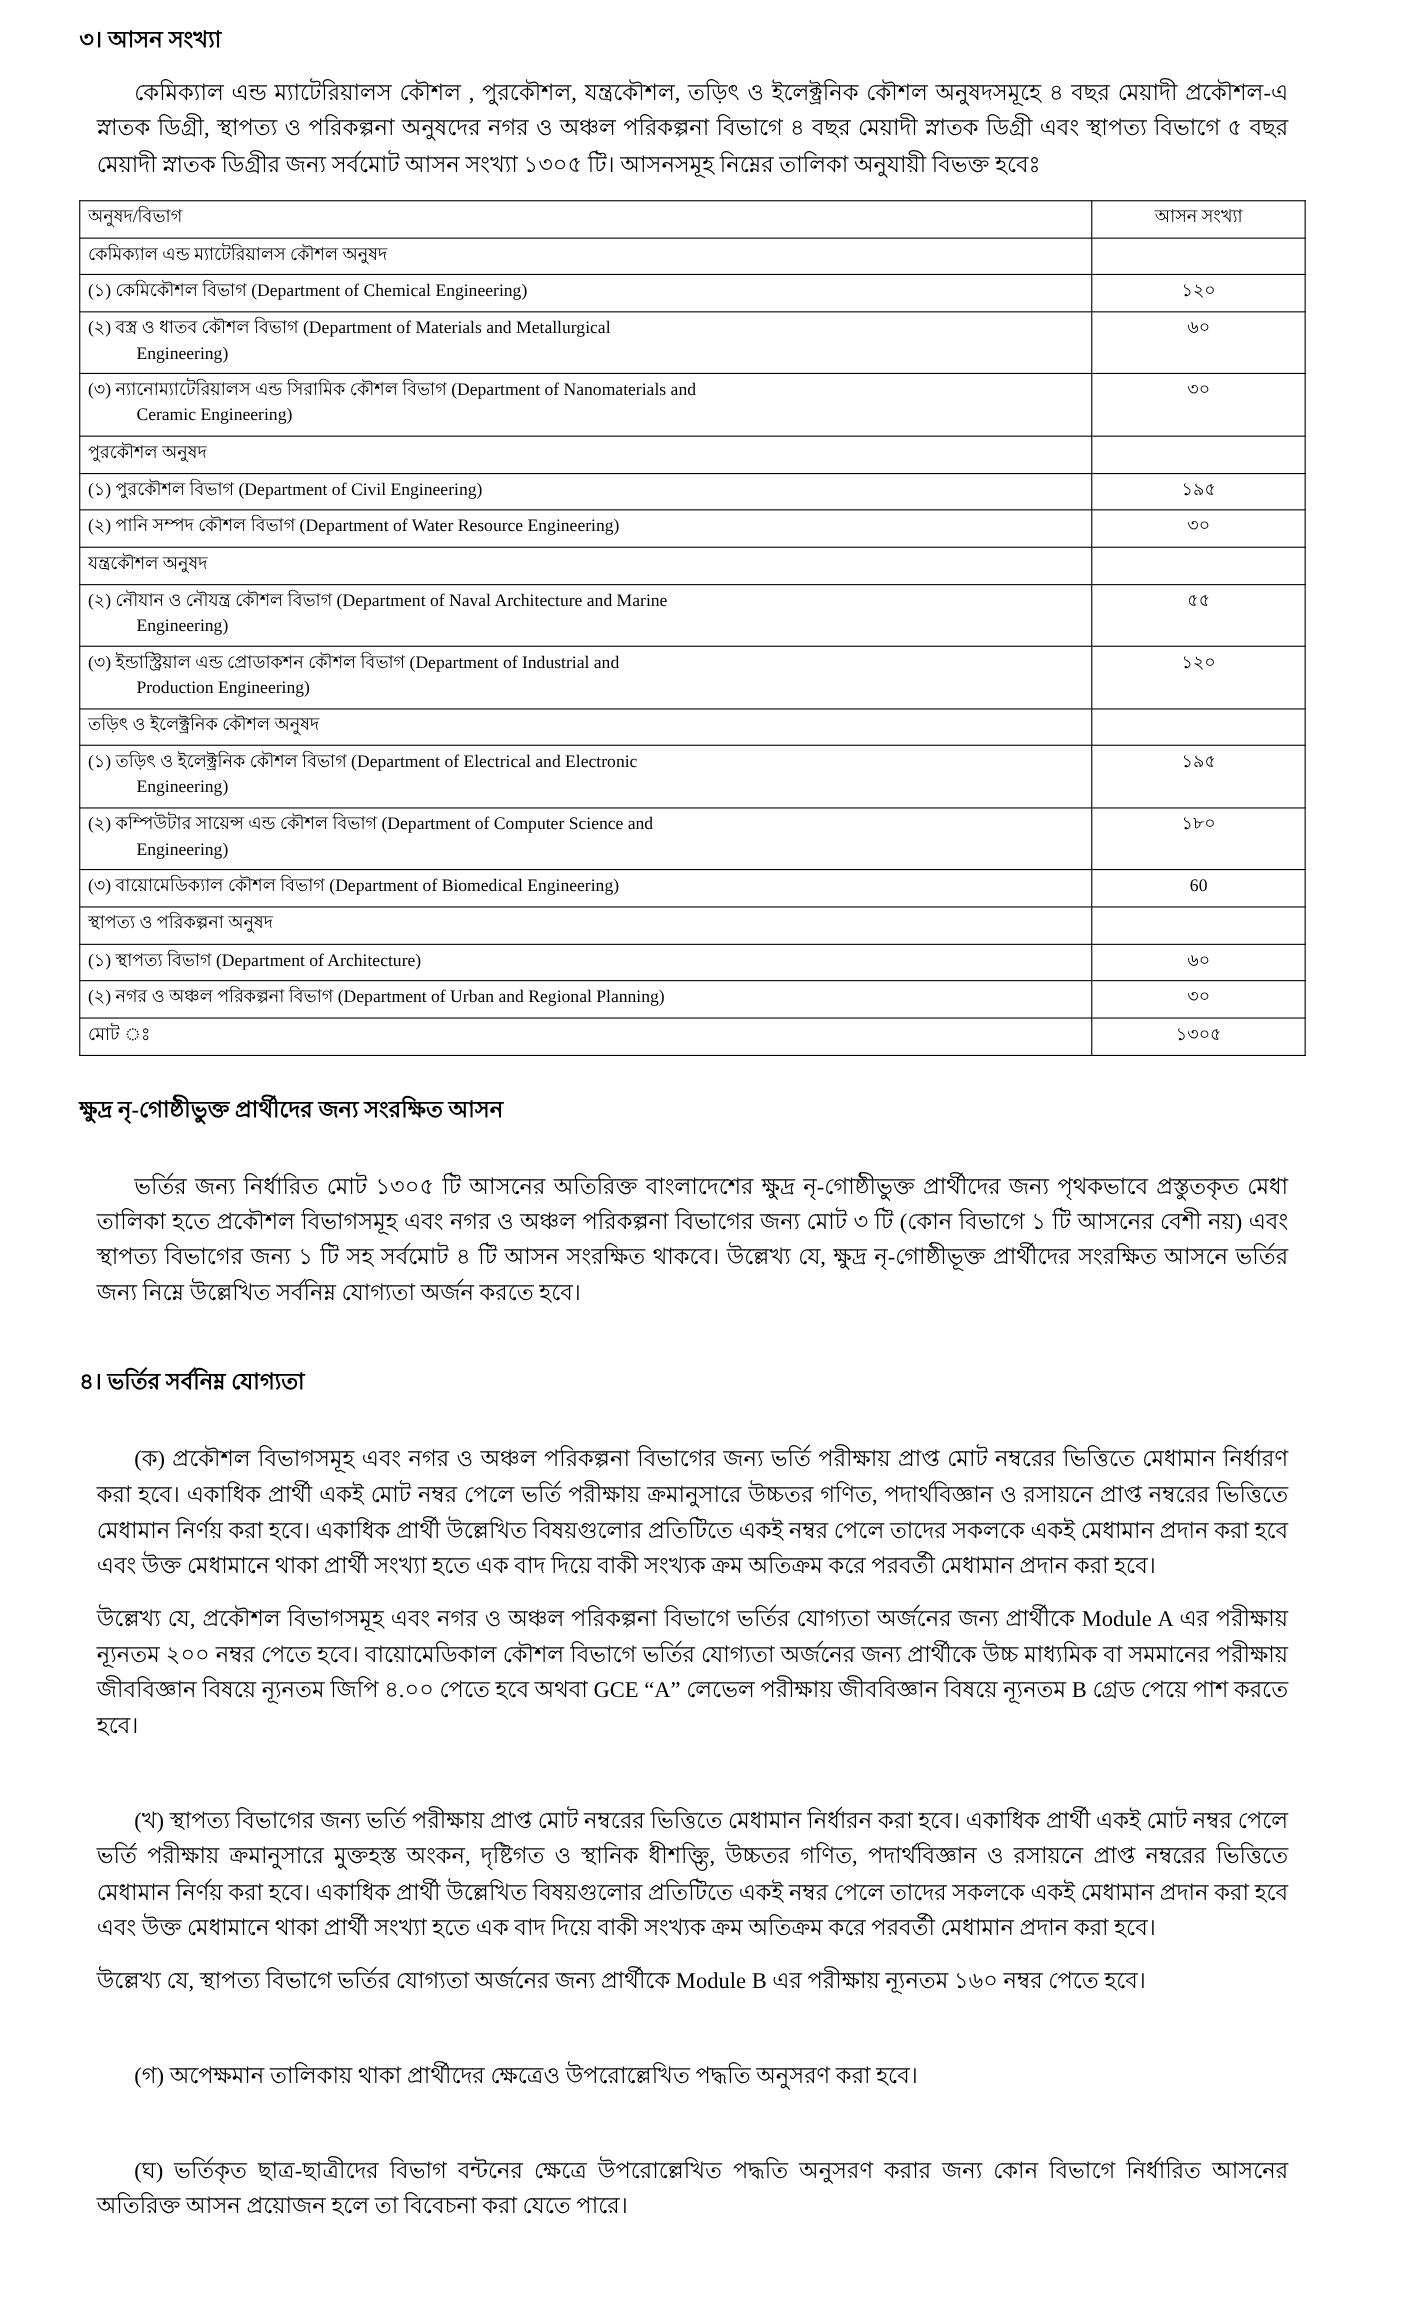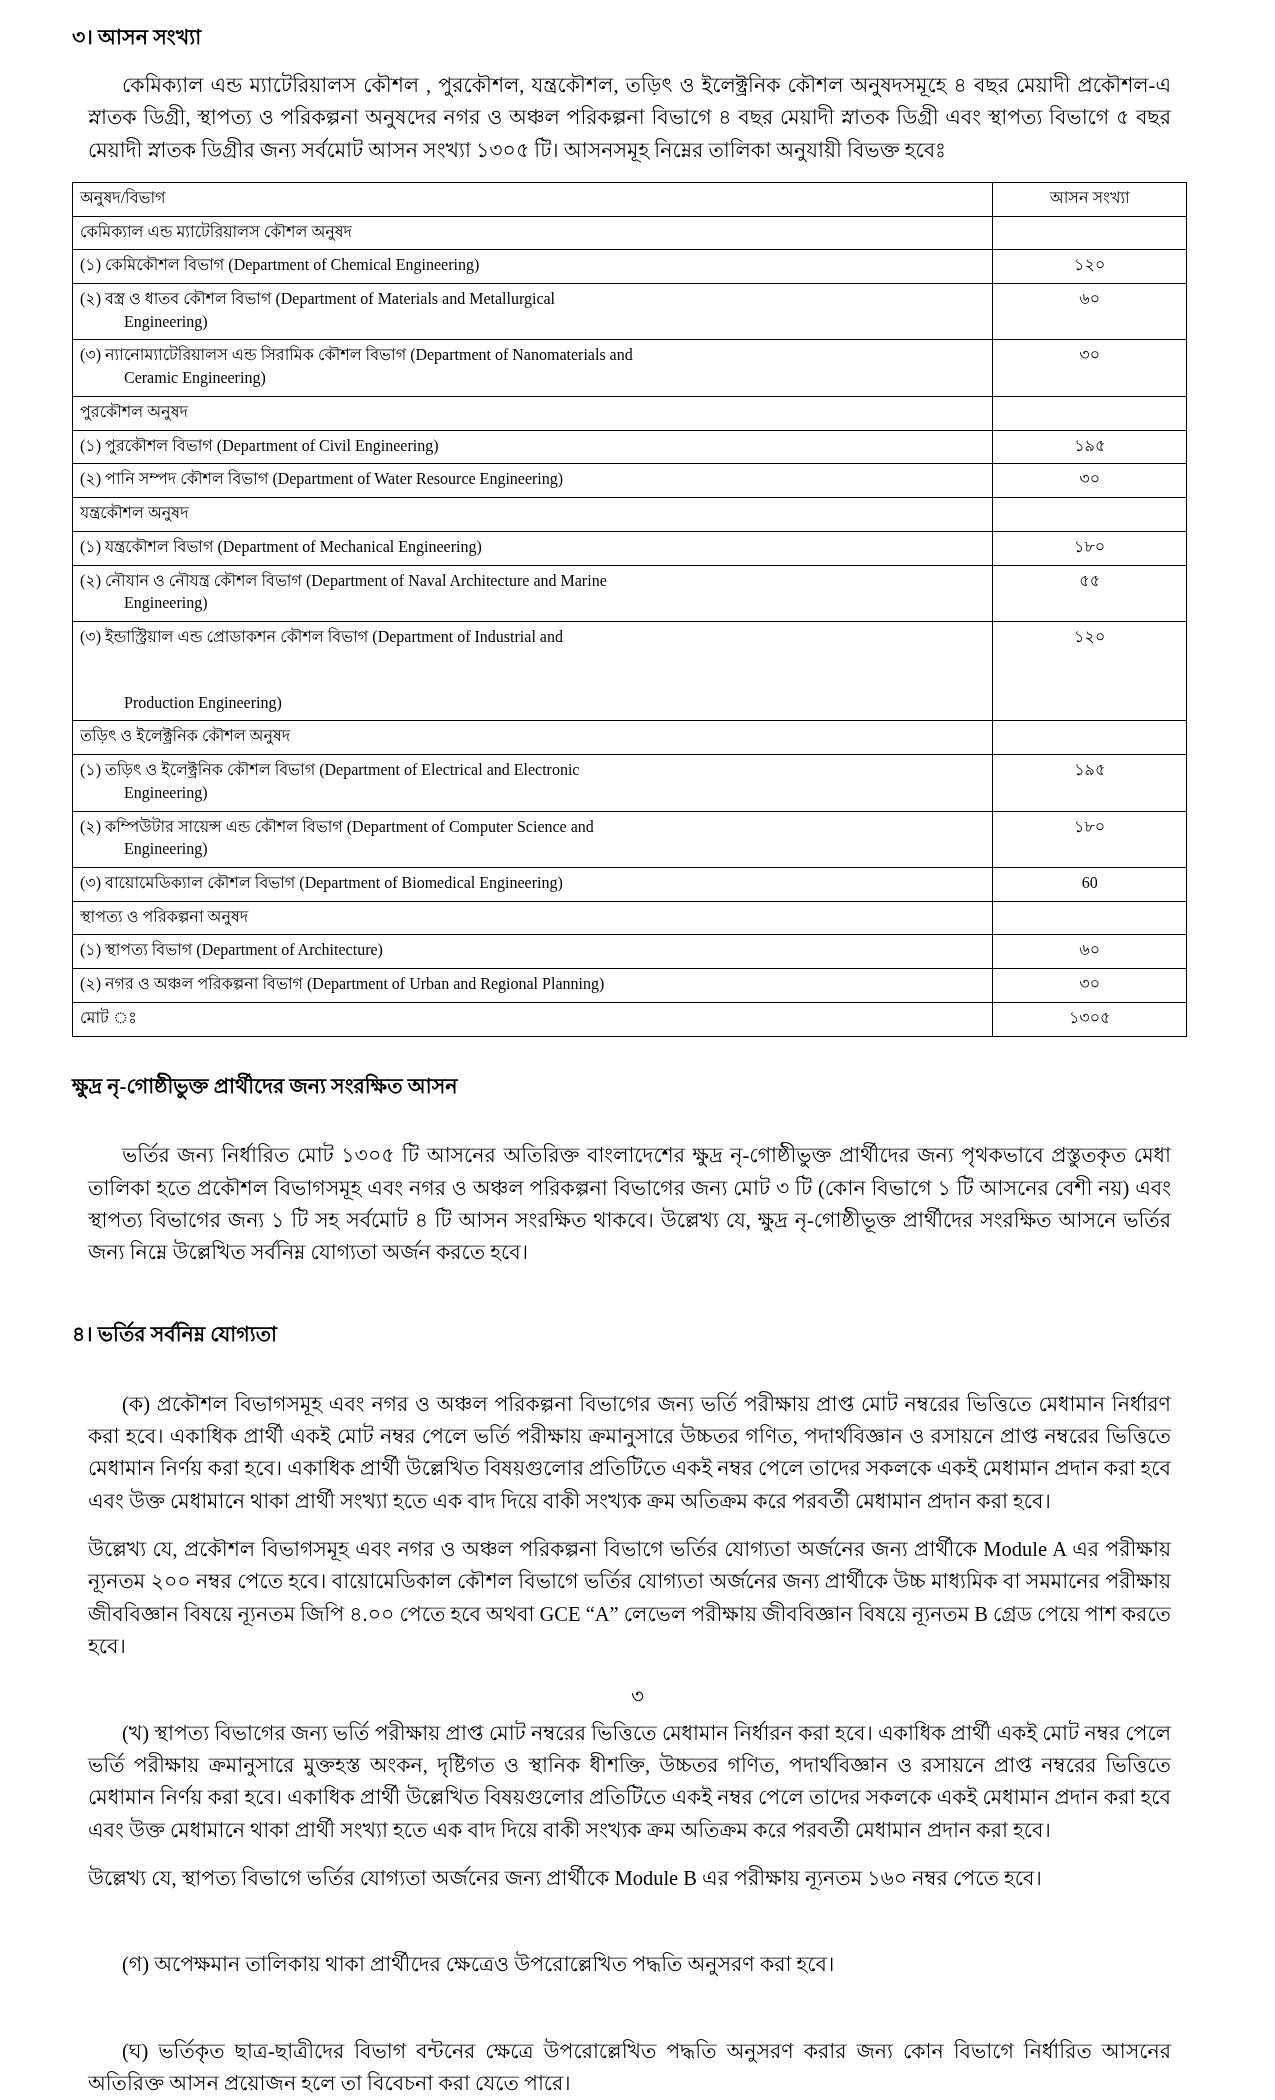--- a/index.html
+++ b/index.html
@@ -166,35 +166,29 @@
             <span class="wrap">(২) পানি সম্পদ কৌশল বিভাগ (Department of Water Resource Engineering)</span>
           </td>
           <td class="col-num">৩০</td>
         </tr>
         <tr>
           <td class="col-name faculty">যন্ত্রকৌশল অনুষদ</td>
           <td class="col-num"></td>
         </tr>
         <tr>
           <td class="col-name dept">
-            <span class="wrap">(১) যন্ত্রকৌশল বিভাগ (Department of Mechanical Engineering)</span>
-          </td>
-          <td class="col-num">১৮০</td>
-        </tr>
-        <tr>
-          <td class="col-name dept">
             <span class="wrap">(২) নৌযান ও নৌযন্ত্র কৌশল বিভাগ (Department of Naval Architecture and Marine</span>
             <span class="cont" style="display: block; padding-left: 44px;">Engineering)</span>
           </td>
           <td class="col-num">৫৫</td>
         </tr>
         <tr>
           <td class="col-name dept">
             <span class="wrap">(৩) ইন্ডাস্ট্রিয়াল এন্ড প্রোডাকশন কৌশল বিভাগ (Department of Industrial and</span>
-            <span class="cont" style="display: block; padding-left: 44px; margin-top: 43px;">Production Engineering)</span>
+            <span class="cont" style="display: block; padding-left: 44px;">Production Engineering)</span>
           </td>
           <td class="col-num">১২০</td>
         </tr>
         <tr>
           <td class="col-name faculty">তড়িৎ ও ইলেক্ট্রনিক কৌশল অনুষদ</td>
           <td class="col-num"></td>
         </tr>
         <tr>
           <td class="col-name dept">
             <span class="wrap">(১) তড়িৎ ও ইলেক্ট্রনিক কৌশল বিভাগ (Department of Electrical and Electronic</span>

